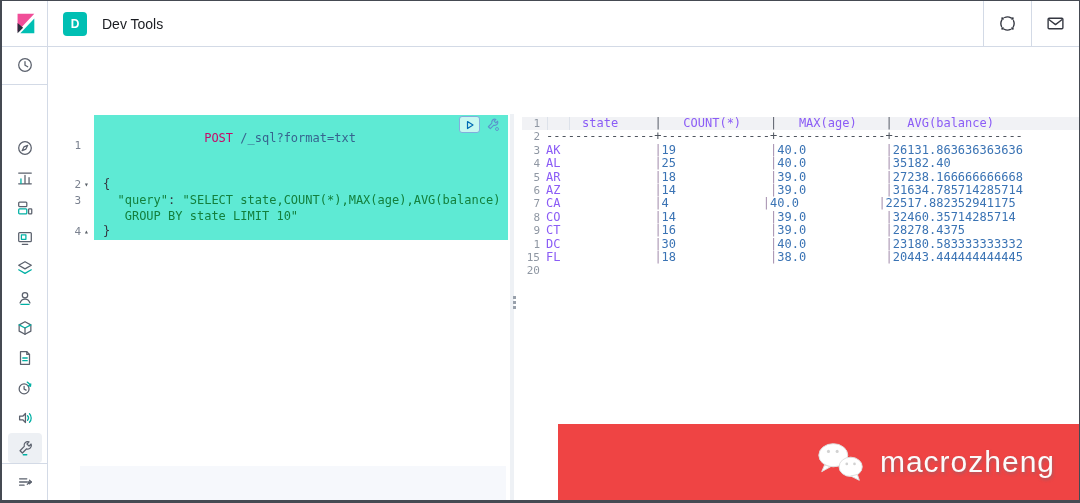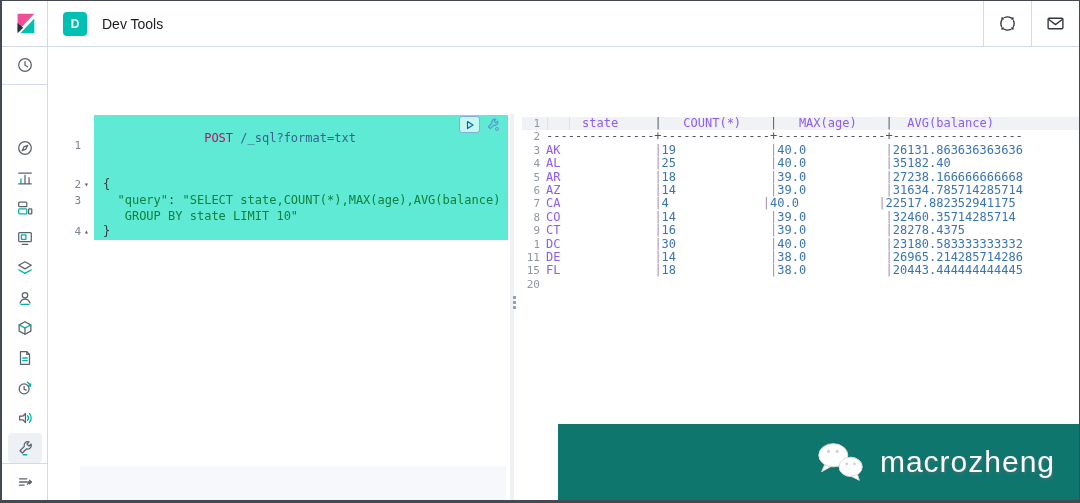--- a/index.html
+++ b/index.html
@@ -71,21 +71,21 @@
   .ogut{width:24px;flex:none;text-align:right;padding-right:6px;color:#8f97a3;
     font-size:11px;box-sizing:border-box;}
   .ocontent{position:relative;flex:1;}
   .pipe{color:#a58fae;}
   .hdrpipe{color:#5a5f6a;}
   .hdr,.cell-state{color:#8b5cf6;}
   .sep{color:#4e545e;}
   .num{color:#3a73b4;}
   .guide{position:absolute;top:0;bottom:0;width:1px;background:#dde2ea;}
   
-  .watermark{position:absolute;left:36px;right:0;bottom:0;height:76px;background:#0f766e;
+  .watermark{position:absolute;left:36px;right:0;bottom:0;height:76px;background:#ef4444;
     display:flex;align-items:center;justify-content:flex-end;padding-right:24px;
     box-sizing:border-box;gap:12px;}
   .wm-text{font-size:30px;font-weight:500;color:#fbfbfb;letter-spacing:1px;
     text-shadow:1px 2px 3px rgba(110,110,122,.5);}
   
   .gi{stroke:#5b616d;fill:none;stroke-width:1.4;stroke-linecap:round;stroke-linejoin:round;}
   .ti{stroke:#00b0a4;fill:none;stroke-width:1.4;stroke-linecap:round;stroke-linejoin:round;}
   .di{stroke:#343741;fill:none;stroke-width:1.3;stroke-linecap:round;stroke-linejoin:round;}
 </style>
 </head>
@@ -278,21 +278,20 @@
               <div class="oline active"><span class="ogut">1</span><span class="ocontent"><i class="guide" style="left: 1px;"></i><i class="guide" style="left: 23px;"></i><span class="hdr">     state     </span><span class="hdrpipe">|</span><span class="hdr">   COUNT(*)    </span><span class="hdrpipe">|</span><span class="hdr">   MAX(age)    </span><span class="hdrpipe">|</span><span class="hdr">  AVG(balance)   </span></span></div>
               <div class="oline"><span class="ogut">2</span><span class="ocontent"><span class="sep">---------------+---------------+---------------+------------------</span></span></div>
               <div class="oline"><span class="ogut">3</span><span class="ocontent"><span class="cell-state">AK             </span><span class="pipe">|</span><span class="num">19             </span><span class="pipe">|</span><span class="num">40.0           </span><span class="pipe">|</span><span class="num">26131.863636363636</span></span></div>
               <div class="oline"><span class="ogut">4</span><span class="ocontent"><span class="cell-state">AL             </span><span class="pipe">|</span><span class="num">25             </span><span class="pipe">|</span><span class="num">40.0           </span><span class="pipe">|</span><span class="num">35182.40</span></span></div>
               <div class="oline"><span class="ogut">5</span><span class="ocontent"><span class="cell-state">AR             </span><span class="pipe">|</span><span class="num">18             </span><span class="pipe">|</span><span class="num">39.0           </span><span class="pipe">|</span><span class="num">27238.166666666668</span></span></div>
               <div class="oline"><span class="ogut">6</span><span class="ocontent"><span class="cell-state">AZ             </span><span class="pipe">|</span><span class="num">14             </span><span class="pipe">|</span><span class="num">39.0           </span><span class="pipe">|</span><span class="num">31634.785714285714</span></span></div>
               <div class="oline"><span class="ogut">7</span><span class="ocontent"><span class="cell-state">CA             </span><span class="pipe">|</span><span class="num">4             </span><span class="pipe">|</span><span class="num">40.0           </span><span class="pipe">|</span><span class="num">22517.882352941175</span></span></div>
               <div class="oline"><span class="ogut">8</span><span class="ocontent"><span class="cell-state">CO             </span><span class="pipe">|</span><span class="num">14             </span><span class="pipe">|</span><span class="num">39.0           </span><span class="pipe">|</span><span class="num">32460.35714285714</span></span></div>
               <div class="oline"><span class="ogut">9</span><span class="ocontent"><span class="cell-state">CT             </span><span class="pipe">|</span><span class="num">16             </span><span class="pipe">|</span><span class="num">39.0           </span><span class="pipe">|</span><span class="num">28278.4375</span></span></div>
               <div class="oline"><span class="ogut">1</span><span class="ocontent"><span class="cell-state">DC             </span><span class="pipe">|</span><span class="num">30             </span><span class="pipe">|</span><span class="num">40.0           </span><span class="pipe">|</span><span class="num">23180.583333333332</span></span></div>
-              <div class="oline"><span class="ogut">11</span><span class="ocontent"><span class="cell-state">DE             </span><span class="pipe">|</span><span class="num">14             </span><span class="pipe">|</span><span class="num">38.0           </span><span class="pipe">|</span><span class="num">26965.214285714286</span></span></div>
               <div class="oline"><span class="ogut">15</span><span class="ocontent"><span class="cell-state">FL             </span><span class="pipe">|</span><span class="num">18             </span><span class="pipe">|</span><span class="num">38.0           </span><span class="pipe">|</span><span class="num">20443.444444444445</span></span></div>
               <div class="oline"><span class="ogut">20</span><span class="ocontent"></span></div>
             </div>
           <div class="watermark">
             <svg width="54" height="44" viewBox="0 0 56 44">
               <ellipse cx="20" cy="15" rx="15" ry="12" fill="#fff" stroke="#dedede"></ellipse>
               <polygon points="11,25 8,32 17,27" fill="#fff" stroke="#dedede"></polygon>
               <circle cx="15" cy="11" r="1.6" fill="#d2d2d2"></circle>
                 <circle cx="24" cy="11" r="1.6" fill="#d2d2d2"></circle>
               <ellipse cx="38" cy="27" rx="12" ry="10" fill="#fff" stroke="#dedede"></ellipse>

